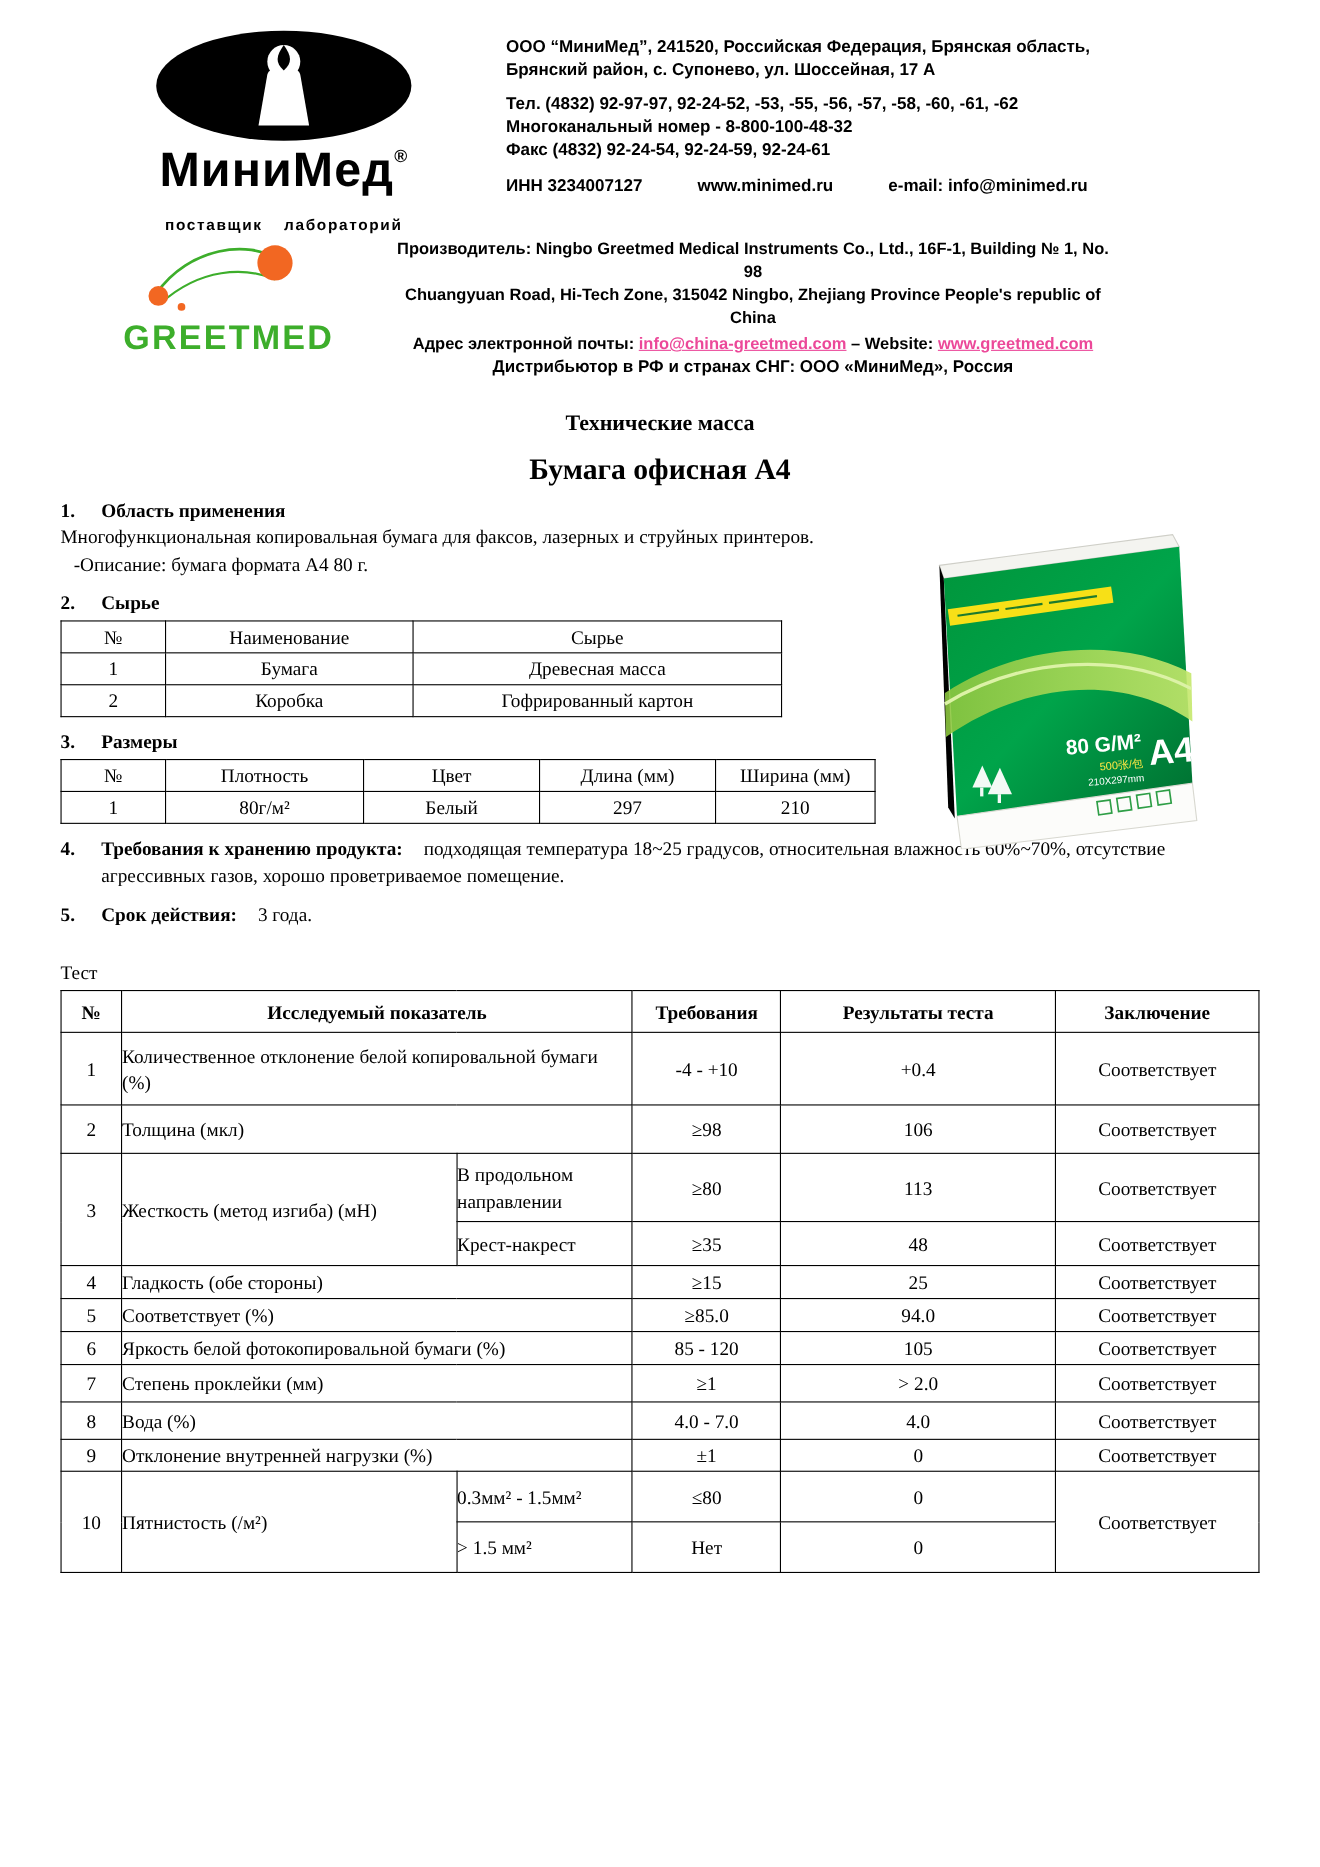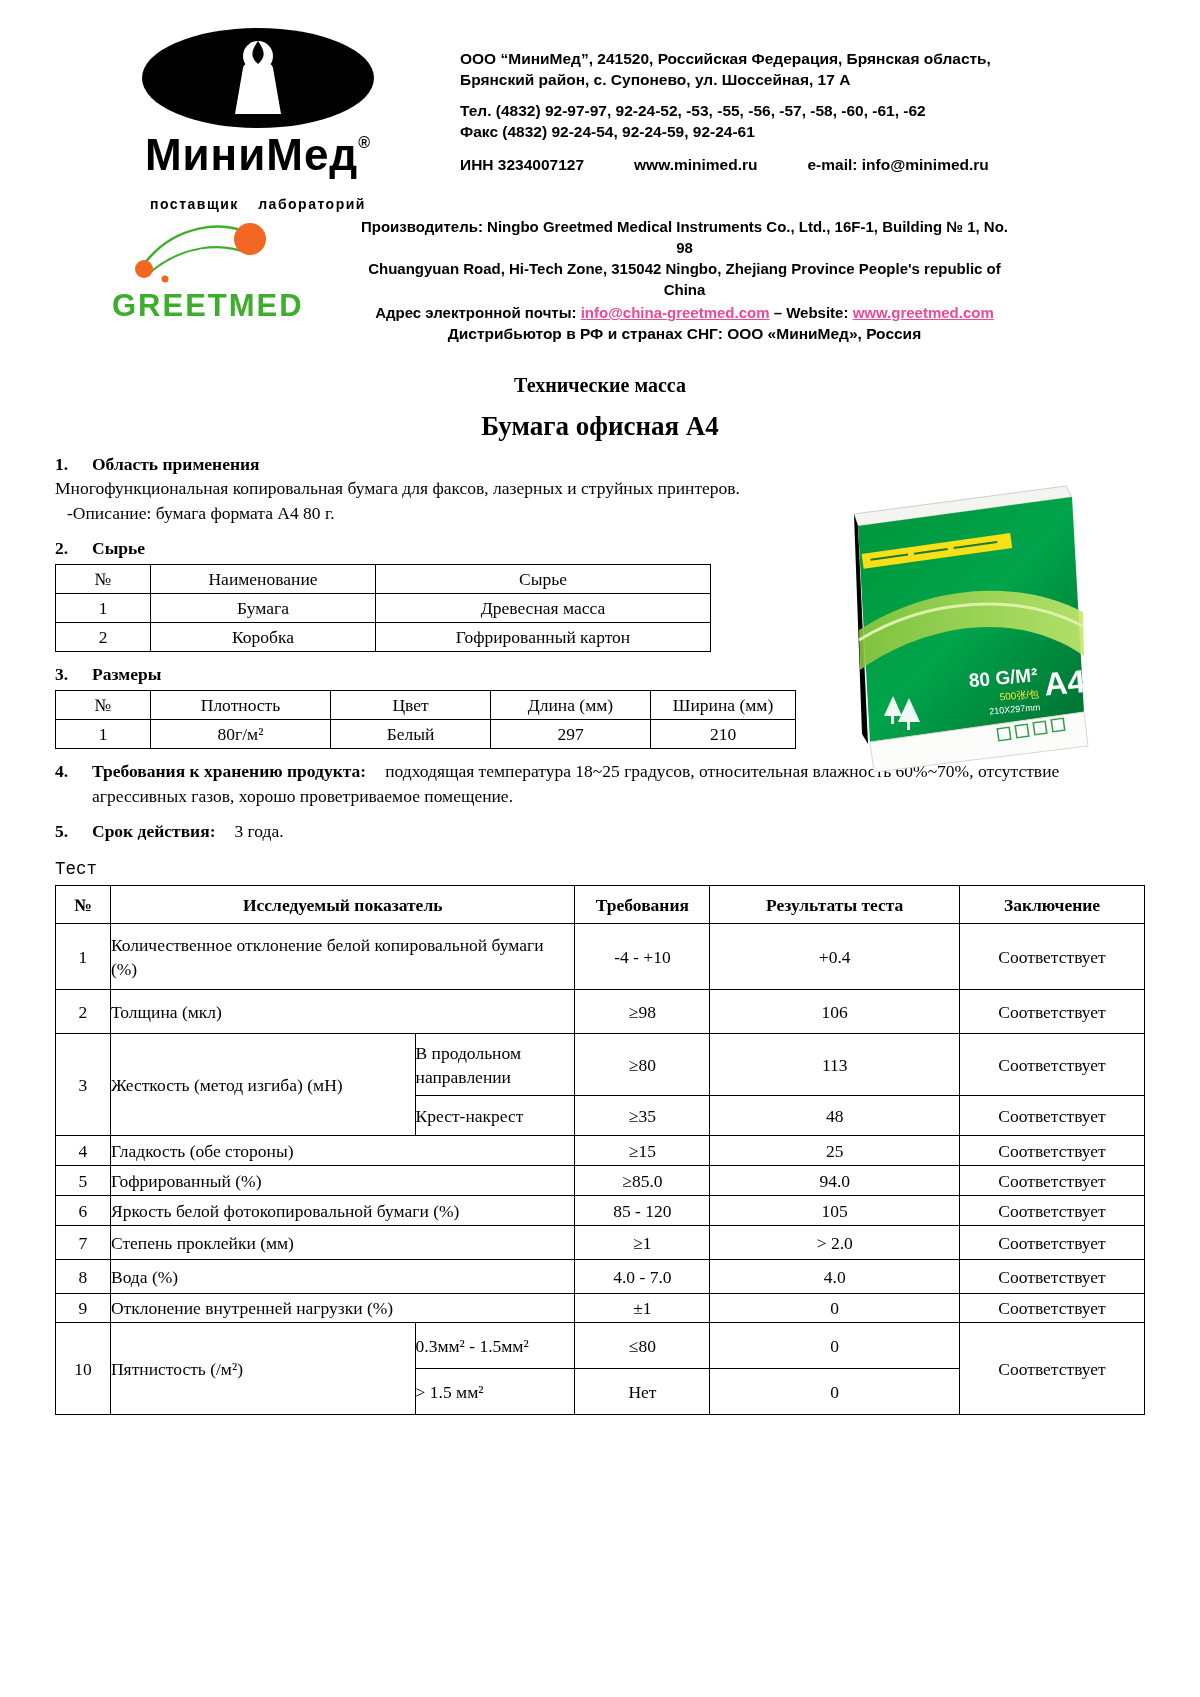--- a/index.html
+++ b/index.html
@@ -10,21 +10,21 @@
   
   .header-area { position:relative; height:350px; }
 
   .minimed-logo { position:absolute; left:108px; top:26px; width:300px; text-align:center;
                   font-family:"Liberation Sans", sans-serif; }
   .minimed-logo svg { display:block; margin:0 auto; }
   .brand-text { font-size:44px; font-weight:700; letter-spacing:1px; line-height:1.05; margin-top:2px; white-space:nowrap; }
   .brand-text sup { font-size:16px; vertical-align:22px; }
   .brand-tagline { font-size:14px; font-weight:700; letter-spacing:1.5px; word-spacing:14px; margin-top:18px; white-space:nowrap; }
 
-  .header-contact { position:absolute; left:460px; top:48px; width:660px;
+  .header-contact { position:absolute; left:460px; top:32px; width:660px;
                     font-family:"Liberation Sans", sans-serif; font-weight:700; font-size:15.5px; line-height:21px; }
   .hc-gap { height:10px; }
   .hc-row { display:flex; gap:50px; margin-top:12px; }
 
   .greetmed-logo { position:absolute; left:112px; top:212px; width:230px; text-align:left; }
   .greetmed-text { font-family:"Liberation Sans", sans-serif; font-weight:700; font-size:31px;
                    letter-spacing:2px; color:#3dae2b; line-height:1; margin-top:2px; }
 
   .producer { position:absolute; left:352px; top:216px; width:665px; text-align:center;
               font-family:"Liberation Sans", sans-serif; font-weight:700; font-size:15px; line-height:21px; }
@@ -48,21 +48,21 @@
   .sec-flex .sec-num { flex:0 0 37px; font-weight:700; }
   .sec-flex .bold { font-weight:700; margin-right:19px; }
   .sec-text { max-width:990px; }
 
   table { border-collapse:collapse; font-size:17.5px; }
   td, th { border:1px solid #000; text-align:center; vertical-align:middle; padding:2px 6px; font-weight:normal; }
   .simple-table { margin-top:4px; }
   .simple-table tr { height:28px; }
   .tl { text-align:left; padding-left:0; }
 
-  .test-label { margin-top:13px; line-height:25px;font-family:Liberation Mono, monospace; }
+  .test-label { margin-top:28px; line-height:25px; }
   .test-table { margin-top:3px; width:1090px; }
   .test-table th { font-weight:700; }
   tr.rh38{height:38px;} tr.rh66{height:66px;} tr.rh44{height:44px;} tr.rh62{height:62px;}
   tr.rh40{height:40px;} tr.rh30{height:30px;} tr.rh34{height:34px;} tr.rh28{height:28px;} tr.rh46{height:46px;}
 
   
   .package { position:absolute; left:848px; top:480px; width:248px; height:292px; }
   .pkg-texts { position:absolute; right:10px; top:186px; display:flex; align-items:flex-start; gap:6px;
                color:#fff; font-family:"Liberation Sans", sans-serif; transform:rotate(-5deg); text-align:right; }
   .pkg-col { display:flex; flex-direction:column; align-items:flex-end; }
@@ -87,20 +87,21 @@
       </svg>
       <div class="brand-text"><span>МиниМед</span><sup>®</sup></div>
       <div class="brand-tagline">поставщик лабораторий</div>
     </div>
 
     <div class="header-contact">
       <div>ООО “МиниМед”, 241520, Российская Федерация, Брянская область,</div>
       <div>Брянский район, с. Супонево, ул. Шоссейная, 17 А</div>
       <div class="hc-gap"></div>
       <div>Тел. (4832) 92-97-97, 92-24-52, -53, -55, -56, -57, -58, -60, -61, -62</div>
+      <div>Многоканальный номер - 8-800-100-48-32</div>
       <div>Факс (4832) 92-24-54, 92-24-59, 92-24-61</div>
       <div class="hc-row">
         <span>ИНН 3234007127</span>
         <span>www.minimed.ru</span>
         <span>e-mail: info@minimed.ru</span>
       </div>
     </div>
 
     <div class="greetmed-logo">
       <svg width="210" height="72" viewBox="0 0 210 72">
@@ -256,21 +257,21 @@
       </tr>
       <tr class="rh30">
         <td>4</td>
         <td colspan="2" class="tl">Гладкость (обе стороны)</td>
         <td>≥15</td>
         <td>25</td>
         <td>Соответствует</td>
       </tr>
       <tr class="rh30">
         <td>5</td>
-        <td colspan="2" class="tl">Гофрированный (%)</td>
+        <td colspan="2" class="tl">Соответствует (%)</td>
         <td>≥85.0</td>
         <td>94.0</td>
         <td>Соответствует</td>
       </tr>
       <tr class="rh30">
         <td>6</td>
         <td colspan="2" class="tl">Яркость белой фотокопировальной бумаги (%)</td>
         <td>85 - 120</td>
         <td>105</td>
         <td>Соответствует</td>

